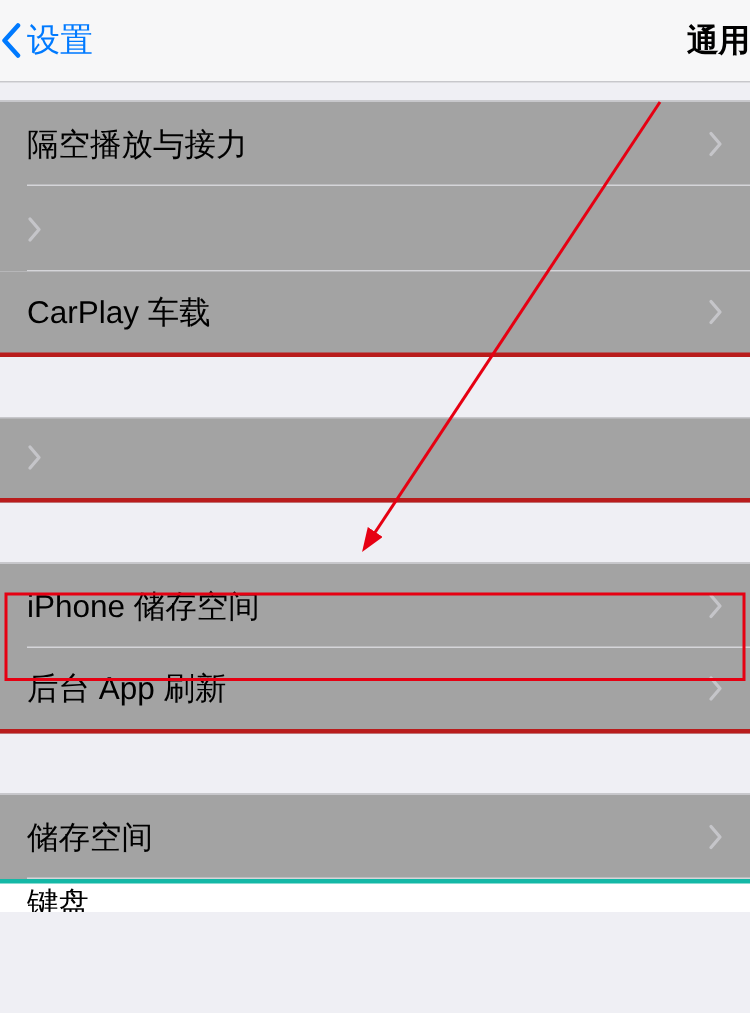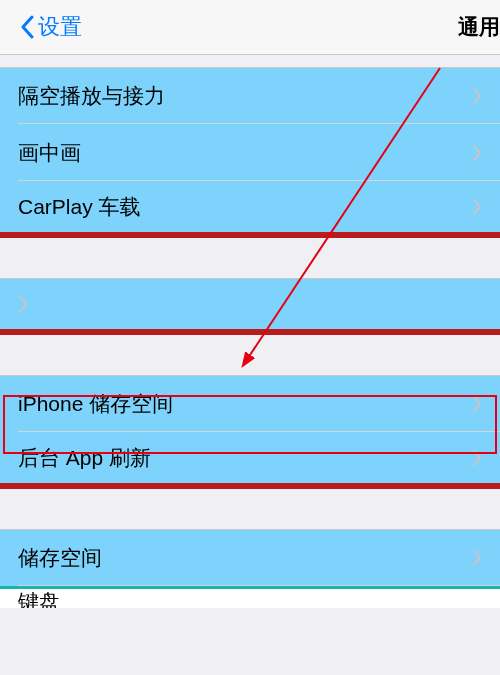--- a/index.html
+++ b/index.html
@@ -11,21 +11,21 @@
       overflow: hidden;
       position: relative;
     }
     .nav {
       height: 55px;
       background: #f7f7f8;
       border-bottom: 1px solid #c7c7cb;
       display: flex;
       align-items: center;
       position: relative;
-      padding: 0 20px;
+      padding: 0 0;
     }
     .nav-back {
       display: flex;
       align-items: center;
       color: #007aff;
       font-size: 22px;
       cursor: pointer;
     }
     .nav-back-icon {
       width: 14px;
@@ -37,21 +37,21 @@
       left: 0; right: 0;
       text-align: right;
       font-size: 21px;
       font-weight: 600;
       color: #000;
       pointer-events: none;
     }
     .group-gap-small { height: 12px; }
     .group-gap { height: 40px; }
     .row {
-      background: #7dd3fc;
+      background: #a3a3a3;
       height: 57px;
       display: flex;
       align-items: center;
       padding: 0 18px;
       font-size: 21px;
       color: #000;
       position: relative;
       cursor: pointer;
     }
     .row.sep::after {
@@ -62,21 +62,21 @@
       background: #d5d5d9;
     }
     .row.topline::before {
       content: "";
       position: absolute;
       left: 0; right: 0; top: 0;
       height: 1px;
       background: #c7c7cb;
     }
     .row.botline {
-      border-bottom: 6px solid #b91c1c;
+      border-bottom: 3px solid #b91c1c;
     }
     .row-label { flex: 1; }
     .chevron {
       width: 10px; height: 18px;
       color: #c5c5c9;
       flex-shrink: 0;
     }
     .highlight-box {
       position: absolute;
       border: 2px solid #e60012;
@@ -118,21 +118,20 @@
 
 <div class="group-gap-small"></div>
 
 <div class="row topline sep">
   <span class="row-label">隔空播放与接力</span>
   <svg class="chevron" viewBox="0 0 10 18">
       <polyline points="2,2 8,9 2,16" fill="none" stroke="currentColor" stroke-width="2.2" stroke-linecap="round" stroke-linejoin="round"></polyline>
     </svg>
 </div>
 <div class="row sep">
-  <span class="row-label">画中画</span>
   <svg class="chevron" viewBox="0 0 10 18">
       <polyline points="2,2 8,9 2,16" fill="none" stroke="currentColor" stroke-width="2.2" stroke-linecap="round" stroke-linejoin="round"></polyline>
     </svg>
 </div>
 <div class="row botline">
   <span class="row-label">CarPlay 车载</span>
   <svg class="chevron" viewBox="0 0 10 18">
       <polyline points="2,2 8,9 2,16" fill="none" stroke="currentColor" stroke-width="2.2" stroke-linecap="round" stroke-linejoin="round"></polyline>
     </svg>
 </div>

